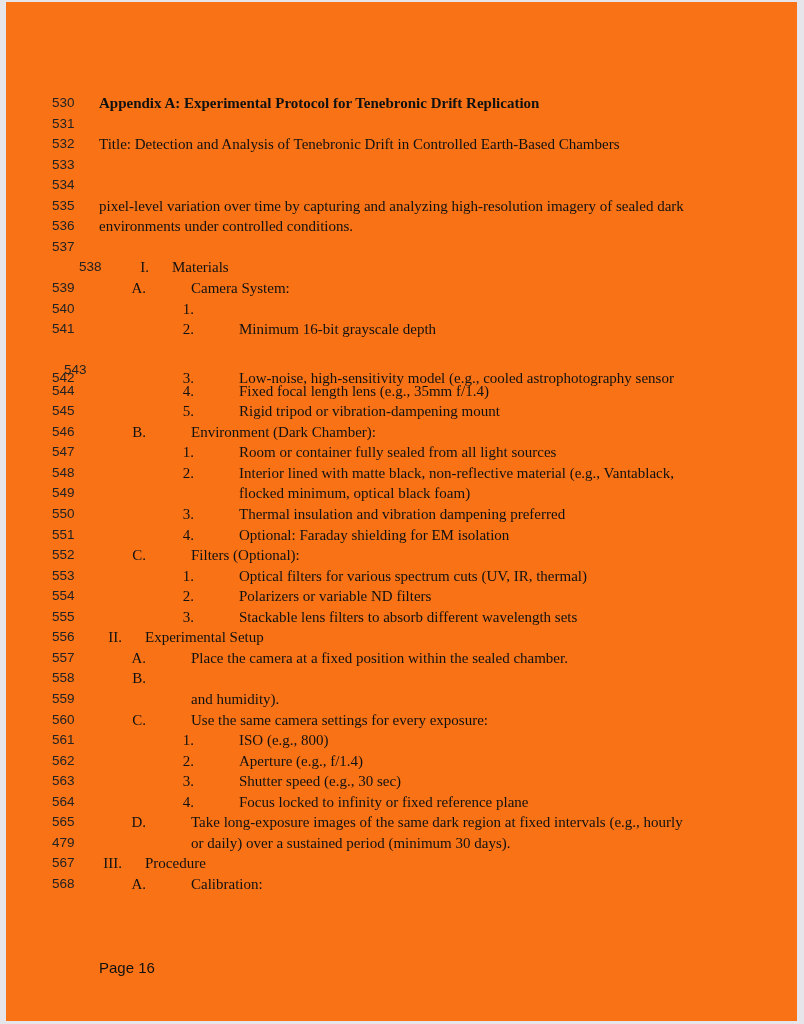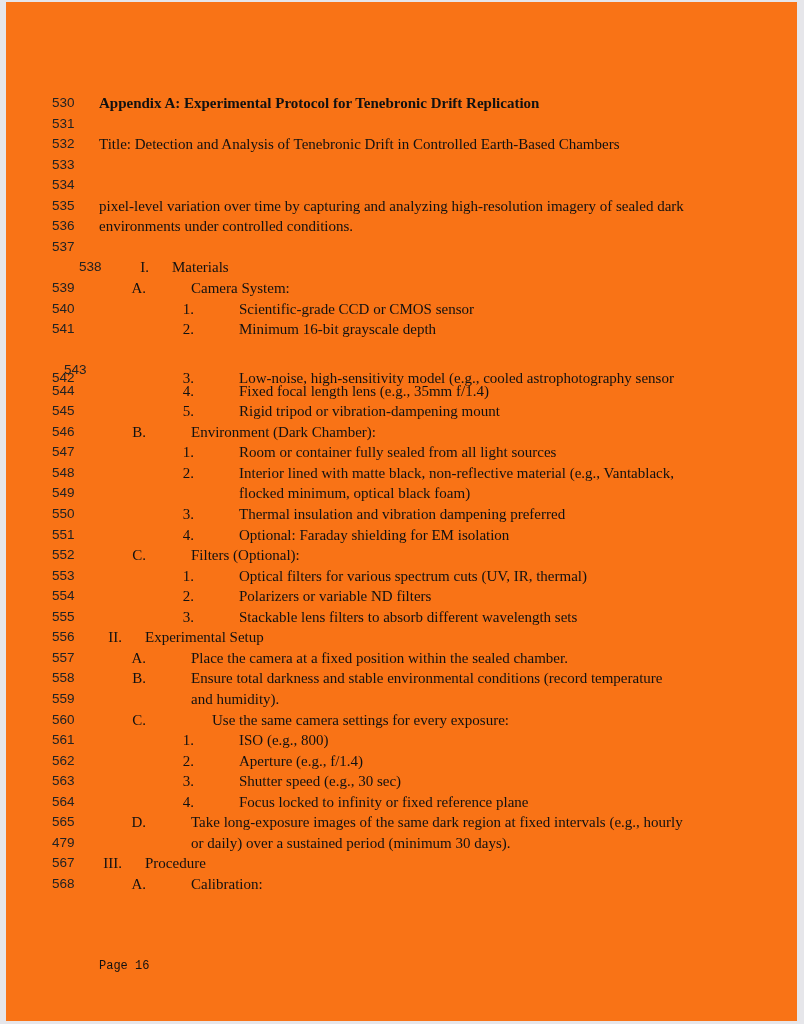--- a/index.html
+++ b/index.html
@@ -31,21 +31,21 @@
   .roman {
     position: absolute; top: 0; width: 30px; left: 86px; text-align: right;
     font-family: "Liberation Serif", serif; font-size: 15px; color: #111; line-height: 20px;
   }
   .marker {
     position: absolute; top: 0; width: 22px; text-align: right;
     font-family: "Liberation Serif", serif; font-size: 15px; color: #111; line-height: 20px;
   }
   .footer {
     position: absolute; left: 93px; top: 957px;
-    font-family: Liberation Mono, monospace; font-size: 12px; color: #111;
+    font-family: Liberation Sans, sans-serif; font-size: 15px; color: #111;
   }
 </style>
 </head>
 <body>
 
 <div class="page">
   <div id="lines">
       <div class="line" style="top: 91px;">
         <span class="ln">530</span>
         <span class="txt bold" style="left: 93px;">Appendix A: Experimental Protocol for Tenebronic Drift Replication</span>
@@ -80,21 +80,20 @@
         <span class="txt" style="left: 139px;">Materials</span>
       </div>
       <div class="line" style="top: 275.95px;">
         <span class="ln">539</span>
         <span class="marker" style="left: 118px;">A.</span>
         <span class="txt" style="left: 185px;">Camera System:</span>
       </div>
       <div class="line" style="top: 296.5px;">
         <span class="ln">540</span>
         <span class="marker" style="left: 166px;">1.</span>
-        <span class="txt" style="left: 233px;">Scientific-grade CCD or CMOS sensor</span>
       </div>
       <div class="line" style="top: 317.05px;">
         <span class="ln">541</span>
         <span class="marker" style="left: 166px;">2.</span>
         <span class="txt" style="left: 233px;">Minimum 16-bit grayscale depth</span>
       </div>
       <div class="line" style="top: 337.6px; margin-top: 28px;">
         <span class="ln">542</span>
         <span class="marker" style="left: 166px;">3.</span>
         <span class="txt" style="left: 233px;">Low-noise, high-sensitivity model (e.g., cooled astrophotography sensor</span>
@@ -167,30 +166,29 @@
         <span class="txt" style="left: 139px;">Experimental Setup</span>
       </div>
       <div class="line" style="top: 645.85px;">
         <span class="ln">557</span>
         <span class="marker" style="left: 118px;">A.</span>
         <span class="txt" style="left: 185px;">Place the camera at a fixed position within the sealed chamber.</span>
       </div>
       <div class="line" style="top: 666.4px;">
         <span class="ln">558</span>
         <span class="marker" style="left: 118px;">B.</span>
-        <span class="txt" style="left: 185px;">Ensure total darkness and stable environmental conditions (record temperature</span>
       </div>
       <div class="line" style="top: 686.95px;">
         <span class="ln">559</span>
         <span class="txt" style="left: 185px;">and humidity).</span>
       </div>
       <div class="line" style="top: 707.5px;">
         <span class="ln">560</span>
         <span class="marker" style="left: 118px;">C.</span>
-        <span class="txt" style="left: 185px; margin-left: 21px;">Use the same camera settings for every exposure:</span>
+        <span class="txt" style="left: 185px;">Use the same camera settings for every exposure:</span>
       </div>
       <div class="line" style="top: 728.05px;">
         <span class="ln">561</span>
         <span class="marker" style="left: 166px;">1.</span>
         <span class="txt" style="left: 233px;">ISO (e.g., 800)</span>
       </div>
       <div class="line" style="top: 748.6px;">
         <span class="ln">562</span>
         <span class="marker" style="left: 166px;">2.</span>
         <span class="txt" style="left: 233px;">Aperture (e.g., f/1.4)</span>

